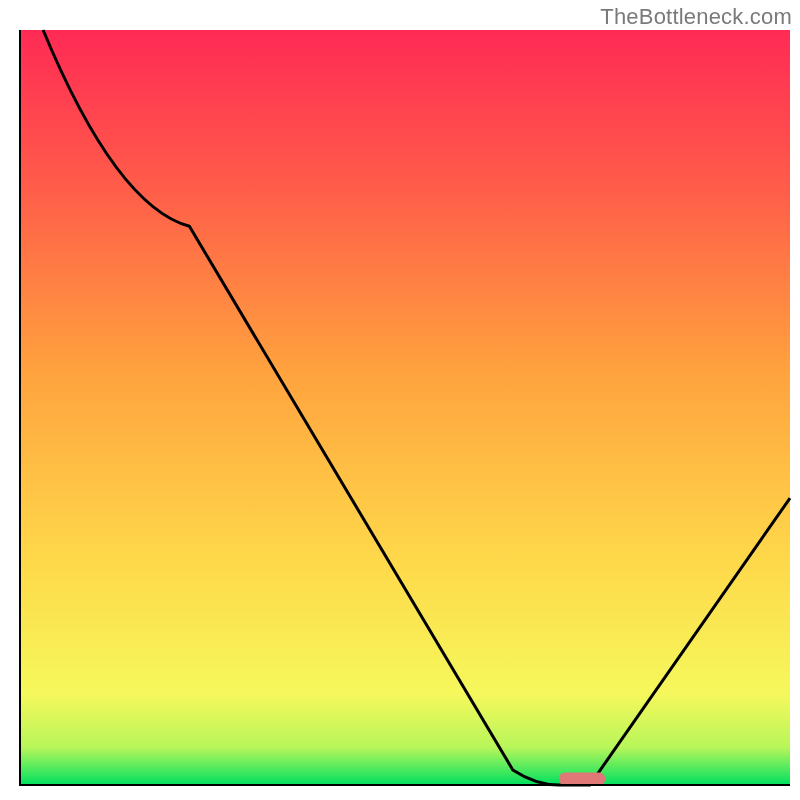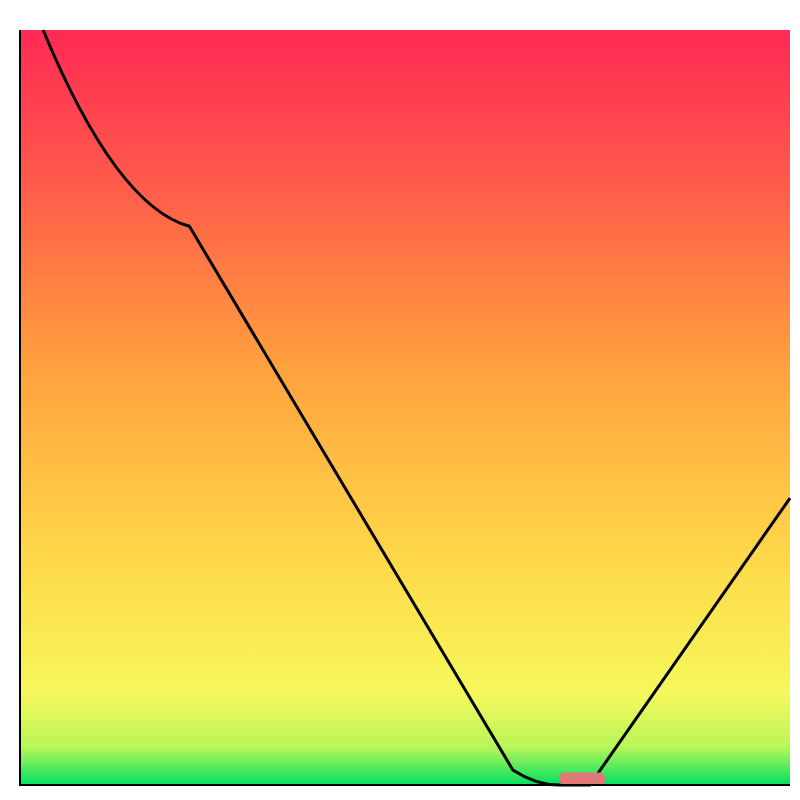--- a/index.html
+++ b/index.html
@@ -27,20 +27,21 @@
   svg {
     position: absolute;
     top: 0;
     left: 0;
   }
 </style>
 </head>
 <body>
 <div class="container">
 
+<div class="watermark">TheBottleneck.com</div>
 
 <svg width="800" height="800" viewBox="0 0 800 800">
   <defs>
 
     <linearGradient id="heat" x1="0" y1="1" x2="0" y2="0">
       <stop id="g0" offset="0%" stop-color="#00e060"></stop>
       <stop id="g1" offset="5%" stop-color="#b8f65a"></stop>
       <stop id="g2" offset="12%" stop-color="#f5f85c"></stop>
       <stop id="g3" offset="30%" stop-color="#ffd84a"></stop>
       <stop id="g4" offset="55%" stop-color="#ffa23e"></stop>

